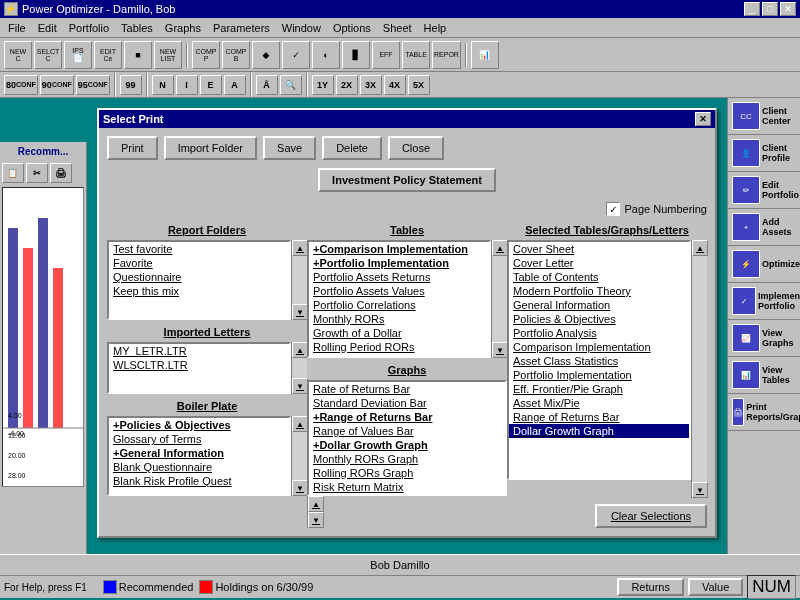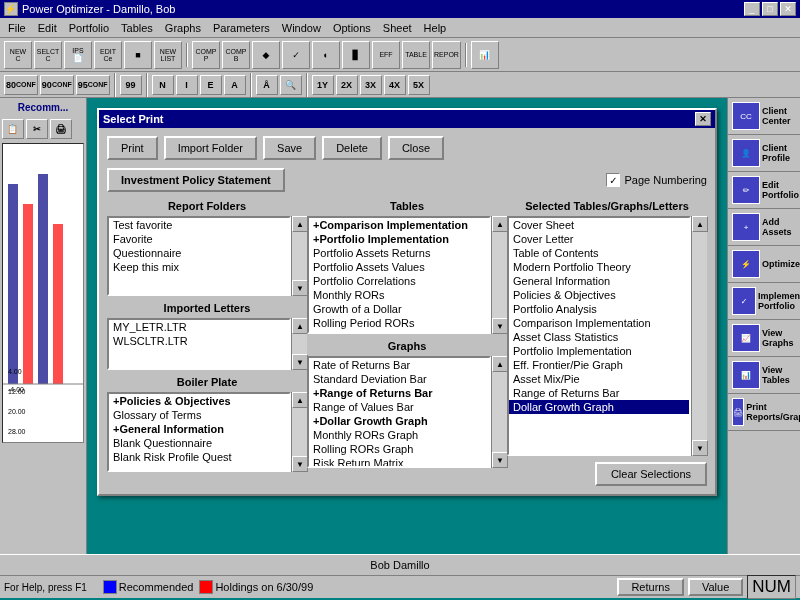--- a/index.html
+++ b/index.html
@@ -146,40 +146,40 @@
     .win-btn {
       height: 24px;
       padding: 0 12px;
       background: #c0c0c0;
       border: 2px solid; border-color: #ffffff #808080 #808080 #ffffff;
       cursor: pointer;
       font-size: 11px;
     }
 
     
-    .ips-section { display: flex; align-items: center; gap: 10px; margin-bottom: 8px; }
+    .ips-section { display: flex; align-items: center; gap: 10px; margin-bottom: 8px; flex-direction: column; }
     .ips-btn {
       height: 24px;
       padding: 0 12px;
       background: #c0c0c0;
       border: 2px solid; border-color: #ffffff #808080 #808080 #ffffff;
       cursor: pointer;
       font-size: 11px;
       font-weight: bold;
     }
     .checkbox-box {
       width: 14px; height: 14px;
       background: white;
       border: 1px solid; border-color: #808080 #ffffff #ffffff #808080;
       display: flex; align-items: center; justify-content: center;
       font-size: 10px;
     }
 
     
-    .three-col { display: flex; gap: 0; }
+    .three-col { display: flex; gap: 0; text-decoration: underline; }
     .col { flex: 1; }
     .col-header {
       background: #c0c0c0;
       text-align: center;
       font-weight: bold;
       font-size: 11px;
       margin-bottom: 4px;
     }
     .listbox {
       background: white;
@@ -342,21 +342,21 @@
   <div class="toolbar-sep"></div>
   <div class="toolbar2-btn">1Y</div>
   <div class="toolbar2-btn">2X</div>
   <div class="toolbar2-btn">3X</div>
   <div class="toolbar2-btn">4X</div>
   <div class="toolbar2-btn">5X</div>
 </div>
 
 <div style="position:relative; height: 456px; background:#008080; display:flex;">
 
-  <div style="width:88px; background:#c0c0c0; border-right:1px solid #808080; padding:4px 2px;">
+  <div style="width:88px; background:#c0c0c0; border-right:1px solid #808080; padding:4px 2px;margin-top:44px;">
     <div style="font-size:10px; font-weight:bold; text-align:center; margin-bottom:6px; color:#000080;">Recomm...</div>
     <div style="display:flex; gap:2px; margin-bottom:4px;">
       <div class="toolbar2-btn" style="width:20px;height:20px;">📋</div>
       <div class="toolbar2-btn" style="width:20px;height:20px;">✂</div>
       <div class="toolbar2-btn" style="width:20px;height:20px;">🖨</div>
     </div>
     <div style="background:white; height:300px; border:1px inset #808080;">
       
       <svg width="80" height="300" viewBox="0 0 80 300">
         <rect x="5" y="40" width="10" height="200" fill="#000080" opacity="0.7"></rect>
@@ -461,21 +461,21 @@
                 <div class="listbox-item">Rolling Period RORs</div>
               </div>
               <div class="scrollbar-v">
                 <div class="scroll-btn">▲</div>
                 <div class="scroll-track"></div>
                 <div class="scroll-btn">▼</div>
               </div>
             </div>
 
             <div class="sub-header">Graphs</div>
-            <div style="display:flex;">
+            <div style="display:flex;flex-direction:column;">
               <div class="listbox" style="flex:1; height:112px;">
                 <div class="listbox-item">Rate of Returns Bar</div>
                 <div class="listbox-item">Standard Deviation Bar</div>
                 <div class="listbox-item bold">+Range of Returns Bar</div>
                 <div class="listbox-item">Range of Values Bar</div>
                 <div class="listbox-item bold">+Dollar Growth Graph</div>
                 <div class="listbox-item">Monthly RORs Graph</div>
                 <div class="listbox-item">Rolling RORs Graph</div>
                 <div class="listbox-item">Risk Return Matrix</div>
 

